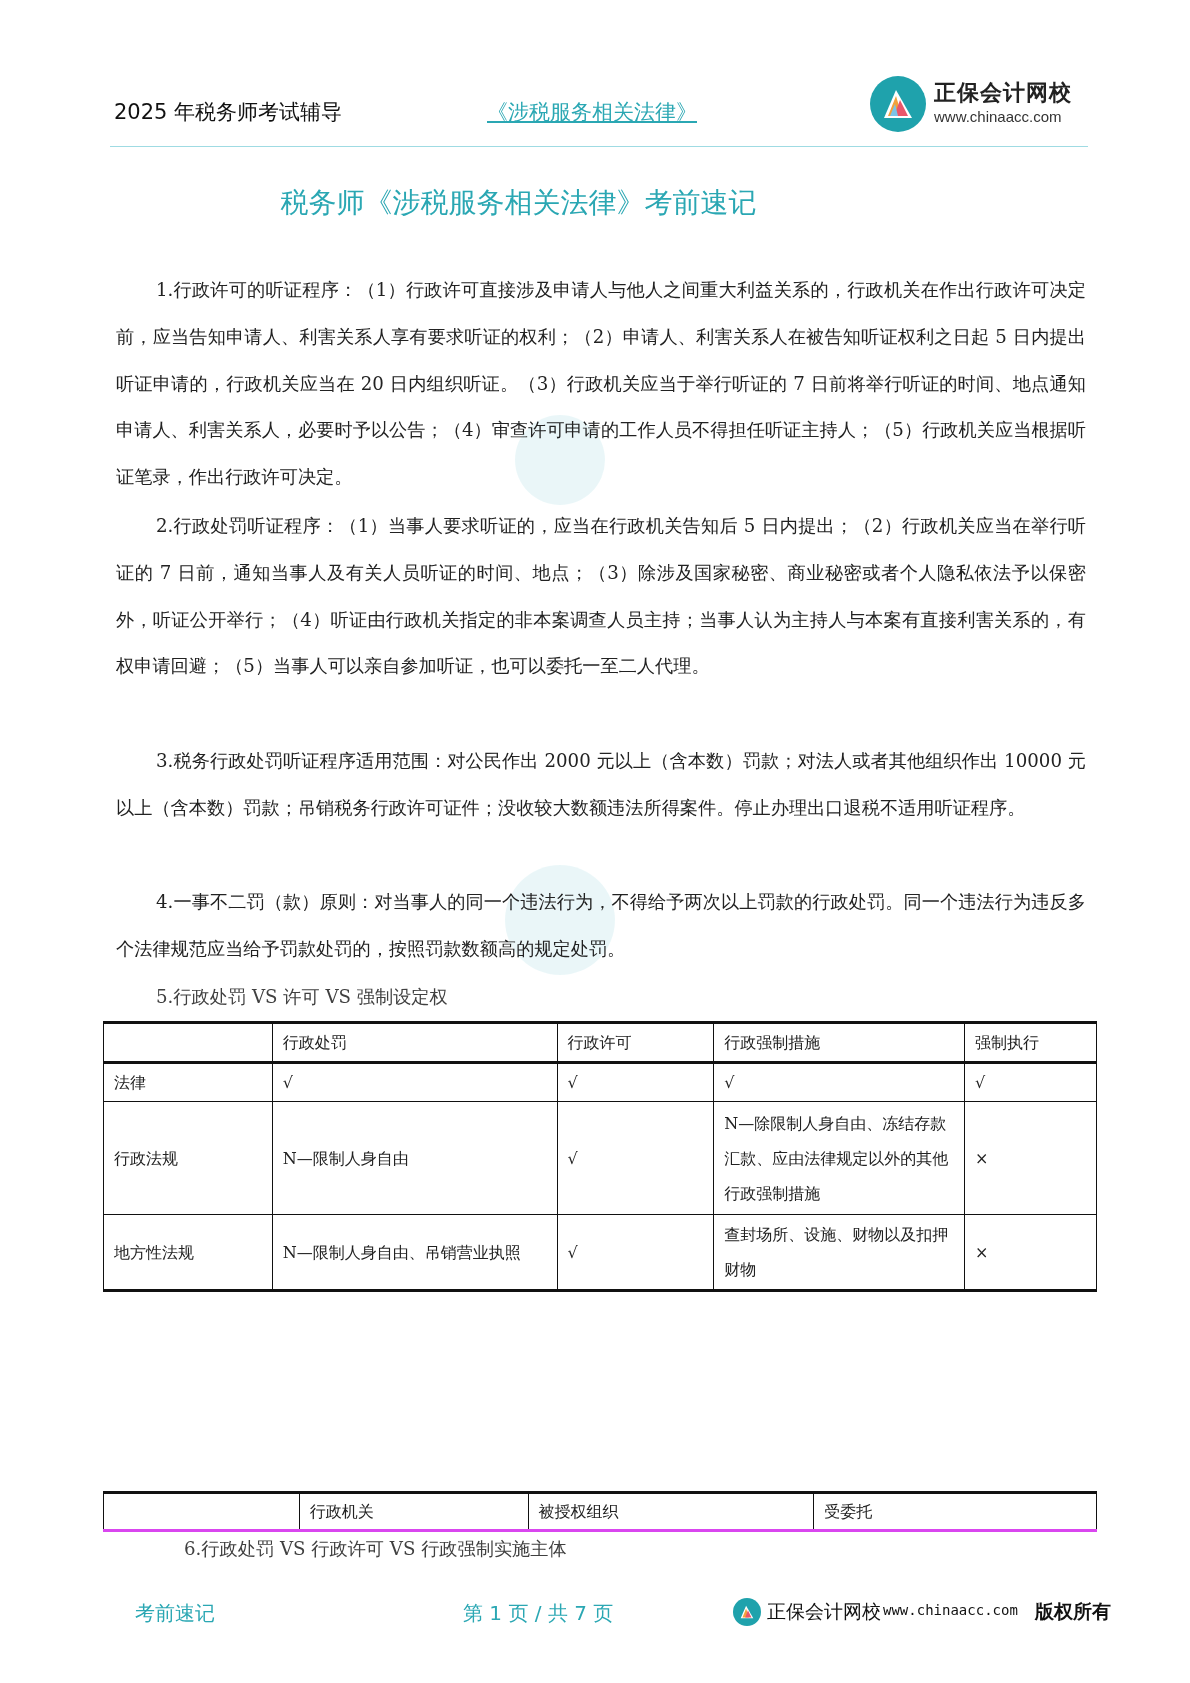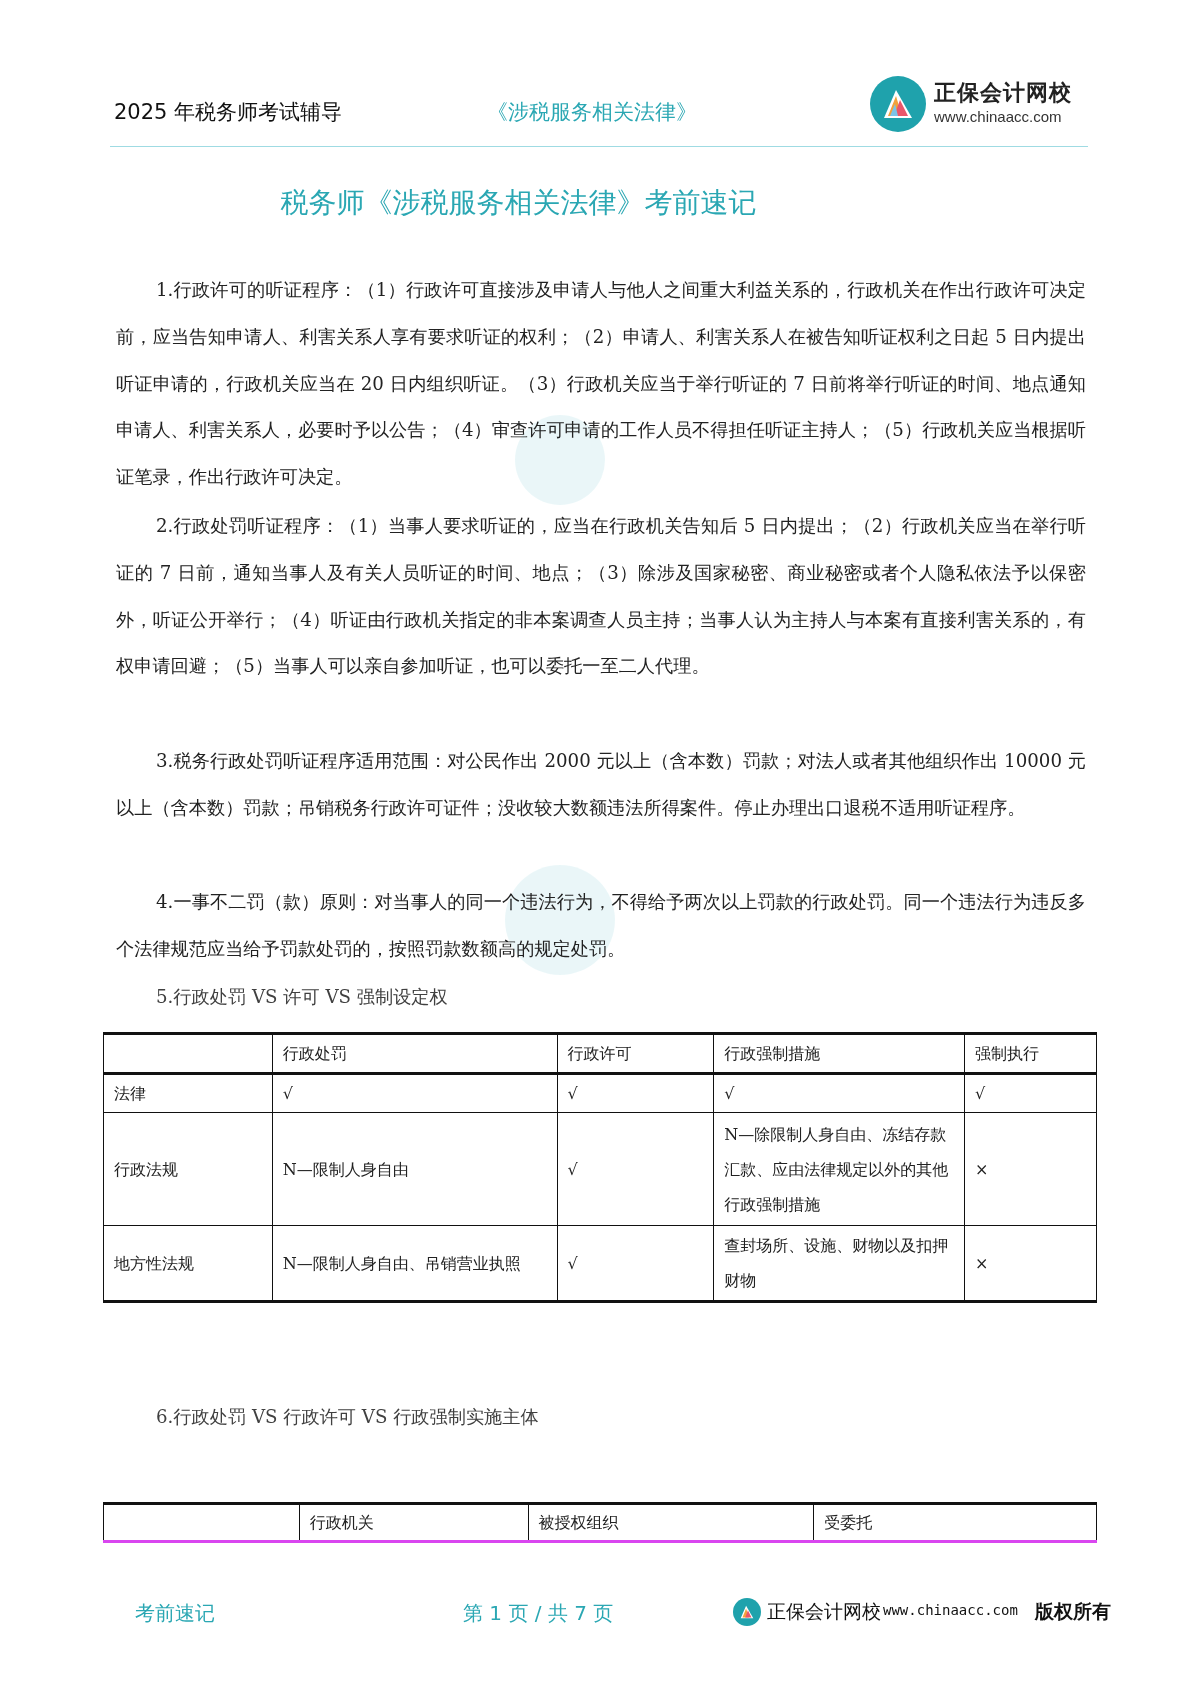--- a/index.html
+++ b/index.html
@@ -4,42 +4,42 @@
 <style>
   html, body { margin: 0; padding: 0; background: #ffffff; }
   body { width: 1190px; height: 1683px; position: relative; overflow: hidden;
          font-family: "DejaVu Serif", "Liberation Serif", serif; color: #222; }
   .abs { position: absolute; }
   .sans { font-family: "DejaVu Sans", "Liberation Sans", sans-serif; }
   .teal { color: #2aa7b3; }
 
   
   #hdr-left { left: 114px; top: 98px; font-size: 21px; color: #111; }
-  #hdr-mid { left: 487px; top: 98px; font-size: 21px; }
+  #hdr-mid { left: 487px; top: 98px; font-size: 21px; text-decoration: underline; }
   #hdr-rule { left: 110px; top: 146px; width: 978px; height: 1px; background: #9fdbe3; }
   #logo { left: 870px; top: 74px; width: 215px; height: 62px; }
   #logo .circle { position: absolute; left: 0; top: 2px; width: 56px; height: 56px; border-radius: 50%; background: #1fa2ac; }
   #logo .circle svg { position: absolute; left: 8px; top: 10px; }
   #logo .brand { position: absolute; left: 64px; top: 4px; font-size: 22px; font-weight: bold; color: #222; letter-spacing: 1px; }
   #logo .url { position: absolute; left: 64px; top: 34px; font-size: 15px; color: #333; font-family: "Liberation Sans", sans-serif; }
 
   #doc-title { left: 0; width: 1037px; top: 184px; text-align: center; font-size: 28px; }
 
   
   .para { position: absolute; left: 116px; width: 970px; font-size: 18.2px; line-height: 46.8px; text-align: justify; text-indent: 40px; color: #222; }
   #p1 { top: 267px; }
   #p2 { top: 503px; }
   #p3 { top: 738px; }
   #p4 { top: 879px; }
   .item-heading { position: absolute; left: 156px; font-size: 18.2px; color: #404040; }
   #h5 { top: 984px; }
-  #h6 { top: 1404px; }
+  #h6 { top: 1536px; margin-left: 28px; }
 
   
-  table.grid { position: absolute; border-collapse: collapse; font-size: 16px; color: #222; margin-top: 11px; }
+  table.grid { position: absolute; border-collapse: collapse; font-size: 16px; color: #222; }
   table.grid td { border: 1.5px solid #111; padding: 0 10px; vertical-align: middle; line-height: 35px; }
   #t5 { left: 103px; top: 1021px; width: 994px; border-top: 3px solid #111; border-bottom: 3px solid #111; }
   #t5 tr.head td { border-bottom: 3px solid #111; }
   #t6 { left: 103px; top: 1491px; width: 994px; border-top: 3px solid #111; border-bottom: 3px solid #d946ef; }
 
   
   #ft-left { left: 135px; top: 1600px; font-size: 20px; }
   #ft-mid { left: 463px; top: 1600px; font-size: 20px; }
   #ft-right { left: 733px; top: 1598px; height: 30px; font-size: 19px; color: #111; }
   #ft-right .mini { position: absolute; left: 0; top: 0; width: 28px; height: 28px; border-radius: 50%; background: #1fa2ac; }

